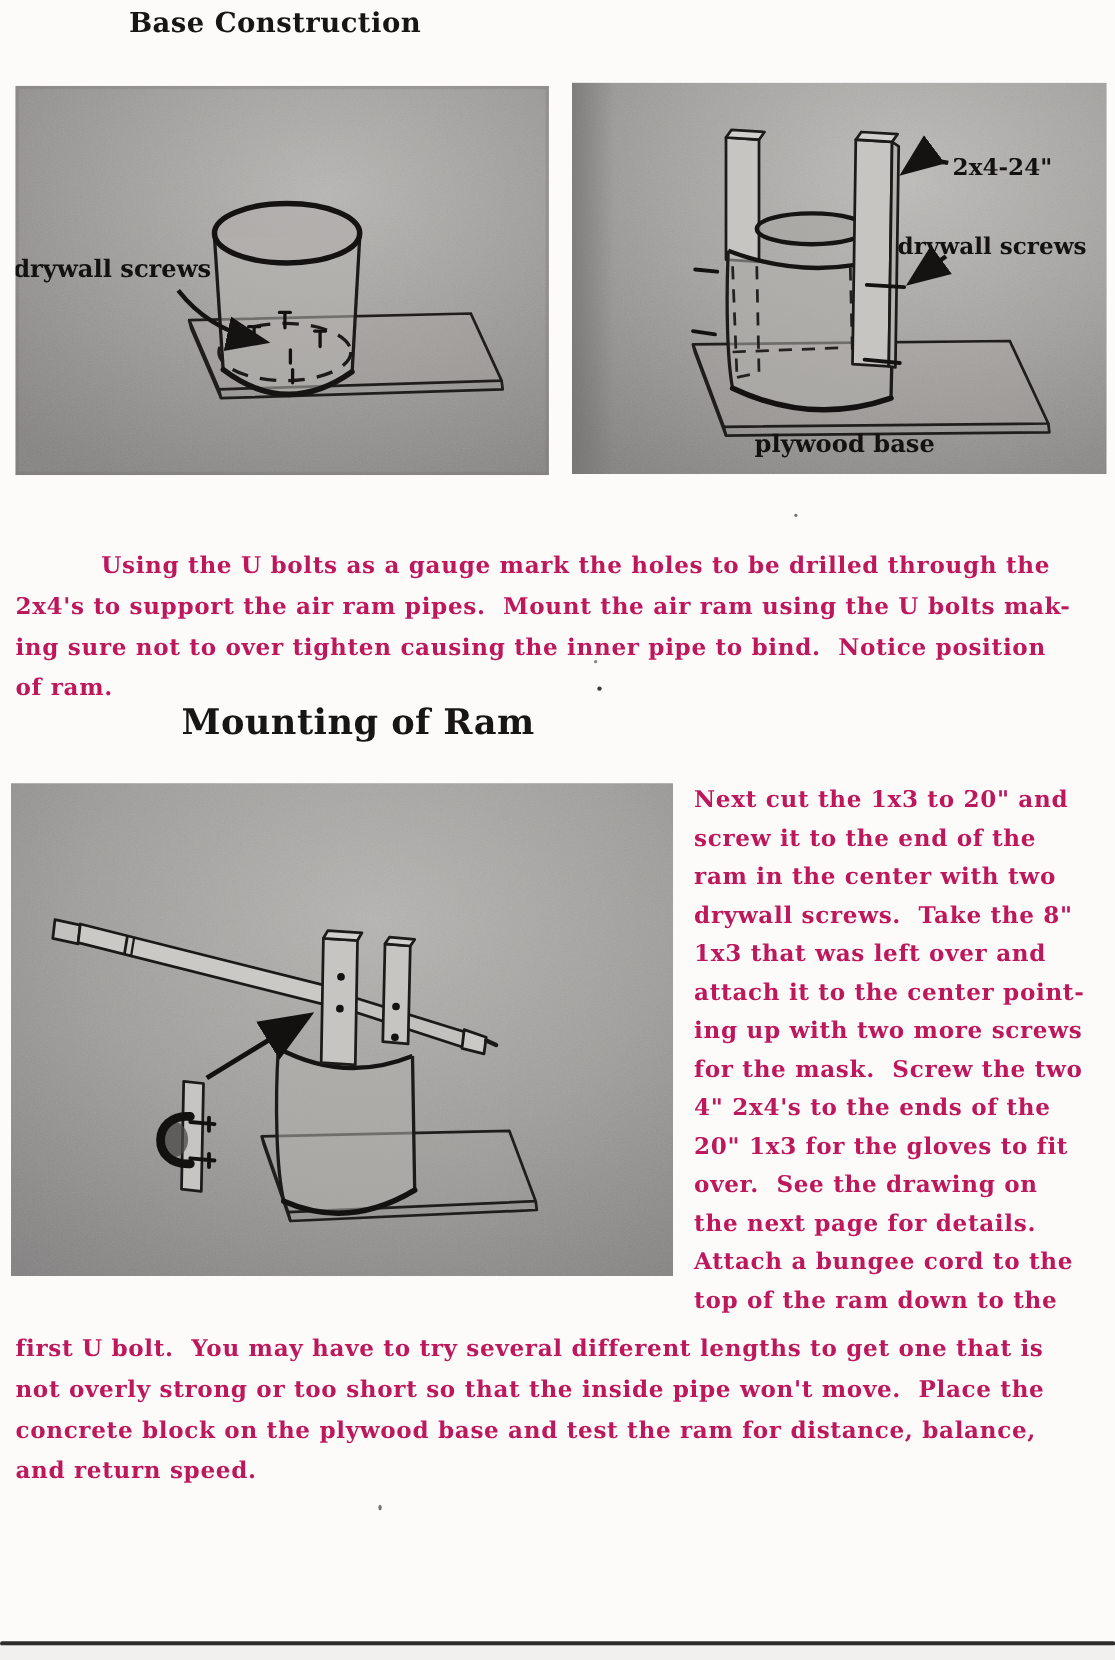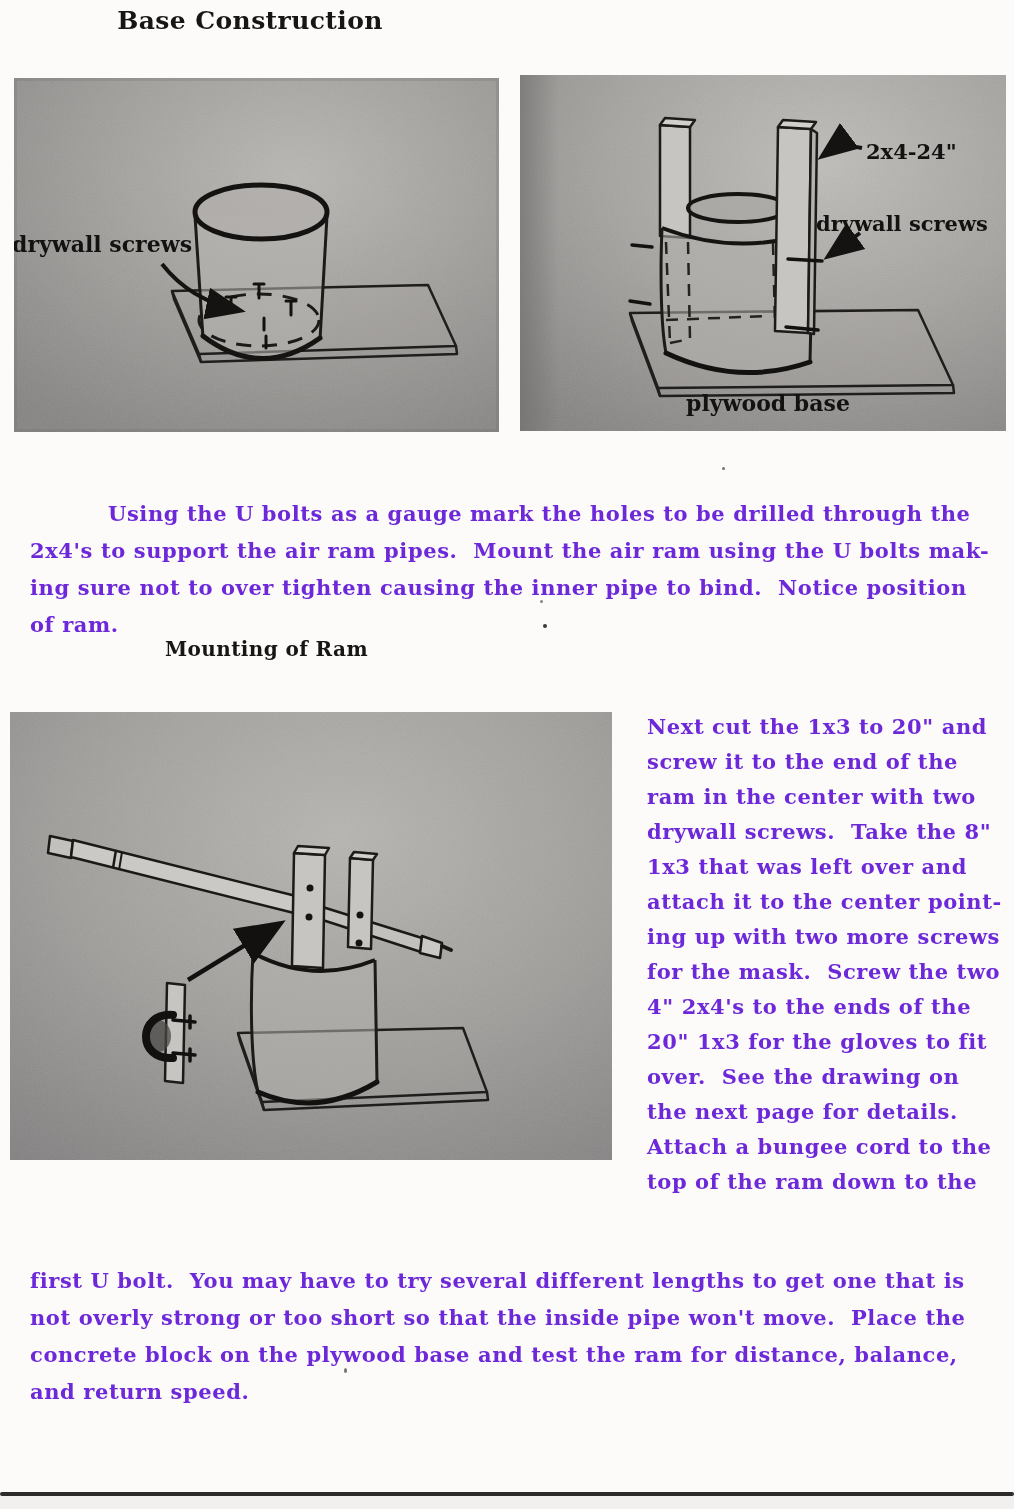--- a/index.html
+++ b/index.html
@@ -8,21 +8,21 @@
     background:#fcfbf9;overflow:hidden;
     font-family:"DejaVu Serif","Liberation Serif",serif;
     color:#181614;
   }
   .heading{
     position:absolute;font-size:25px;font-weight:700;letter-spacing:.4px;
     text-align:center;white-space:nowrap;
   }
   .bodytext{
     position:absolute;font-size:21px;font-weight:700;letter-spacing:.6px;
-    white-space:pre;color:#6d28d9;margin-left:16px;
+    white-space:pre;color:#be185d;
   }
   .photo{
     position:absolute;box-shadow:inset 0 0 0 1px rgba(60,60,58,.35);
     overflow:hidden;
   }
   .photo svg{display:block;}
   .figlabel{
     font-family:"DejaVu Serif","Liberation Serif",serif;
     font-weight:700;fill:#141210;
   }
@@ -164,21 +164,21 @@
       <path d="M340,158 L310,180" fill="none" stroke="#151311" stroke-width="4" marker-end="url(#p2ah)"></path>
       <text class="figlabel" x="166" y="336" font-size="22">plywood base</text>
     </svg>
   </div>
 
   <div class="bodytext" style="left:14px;top:495px;line-height:37px;text-indent:78px">Using the U bolts as a gauge mark the holes to be drilled through the
 2x4's to support the air ram pipes.  Mount the air ram using the U bolts mak-
 ing sure not to over tighten causing the inner pipe to bind.  Notice position
 of ram.</div>
 
-  <div class="heading" style="left:165px;top:637px;text-align:right;font-size:20px">Mounting of Ram</div>
+  <div class="heading" style="left:165px;top:637px;text-align:right;font-size:32px">Mounting of Ram</div>
 
   <div class="photo" style="left:10px;top:712px;width:602px;height:448px">
     <svg width="602" height="448" viewBox="0 0 602 448">
       <defs>
         <radialGradient id="p3bg" cx="55%" cy="28%" r="90%">
           <stop offset="0%" stop-color="#b7b5b2"></stop>
           <stop offset="50%" stop-color="#a19f9c"></stop>
           <stop offset="100%" stop-color="#828080"></stop>
         </radialGradient>
         <filter id="p3n">
@@ -250,21 +250,21 @@
 attach it to the center point-
 ing up with two more screws
 for the mask.  Screw the two
 4" 2x4's to the ends of the
 20" 1x3 for the gloves to fit
 over.  See the drawing on
 the next page for details.
 Attach a bungee cord to the
 top of the ram down to the</div>
 
-  <div class="bodytext" style="left:14px;top:1262px;line-height:37px">first U bolt.  You may have to try several different lengths to get one that is
+  <div class="bodytext" style="left:14px;top:1207px;line-height:37px">first U bolt.  You may have to try several different lengths to get one that is
 not overly strong or too short so that the inside pipe won't move.  Place the
 concrete block on the plywood base and test the ram for distance, balance,
 and return speed.</div>
 
   <div class="speck" style="left:543px;top:624px;width:4px;height:4px"></div>
   <div class="speck" style="left:540px;top:600px;width:3px;height:3px;opacity:.6"></div>
   <div class="speck" style="left:344px;top:1368px;width:3px;height:5px;opacity:.7"></div>
   <div class="speck" style="left:722px;top:467px;width:3px;height:3px;opacity:.7"></div>
 
   <div id="bottom-rule"></div>

